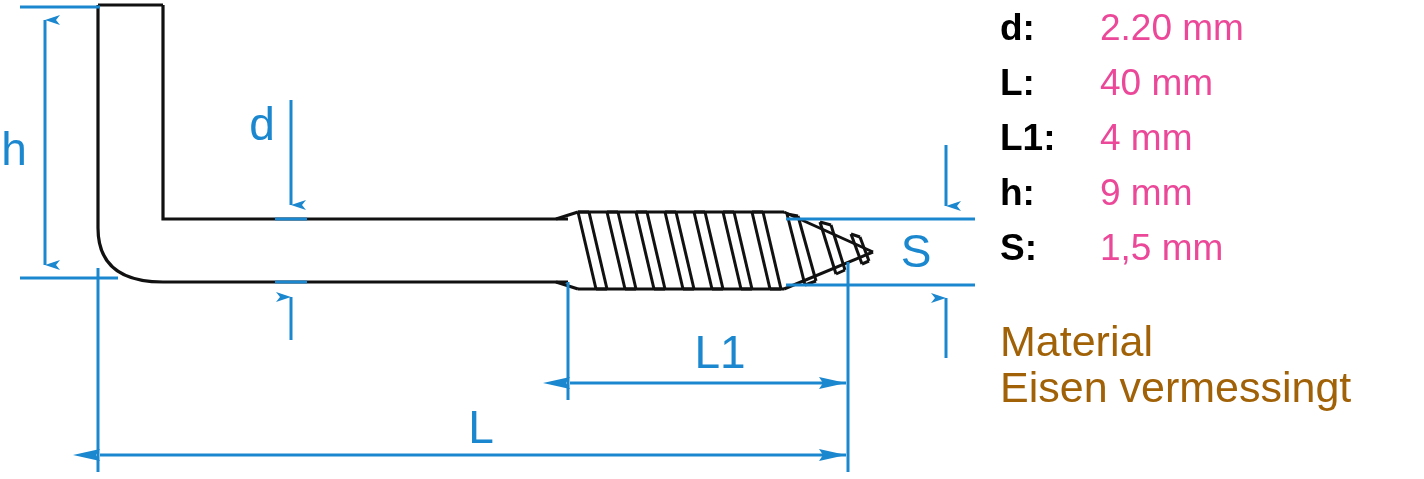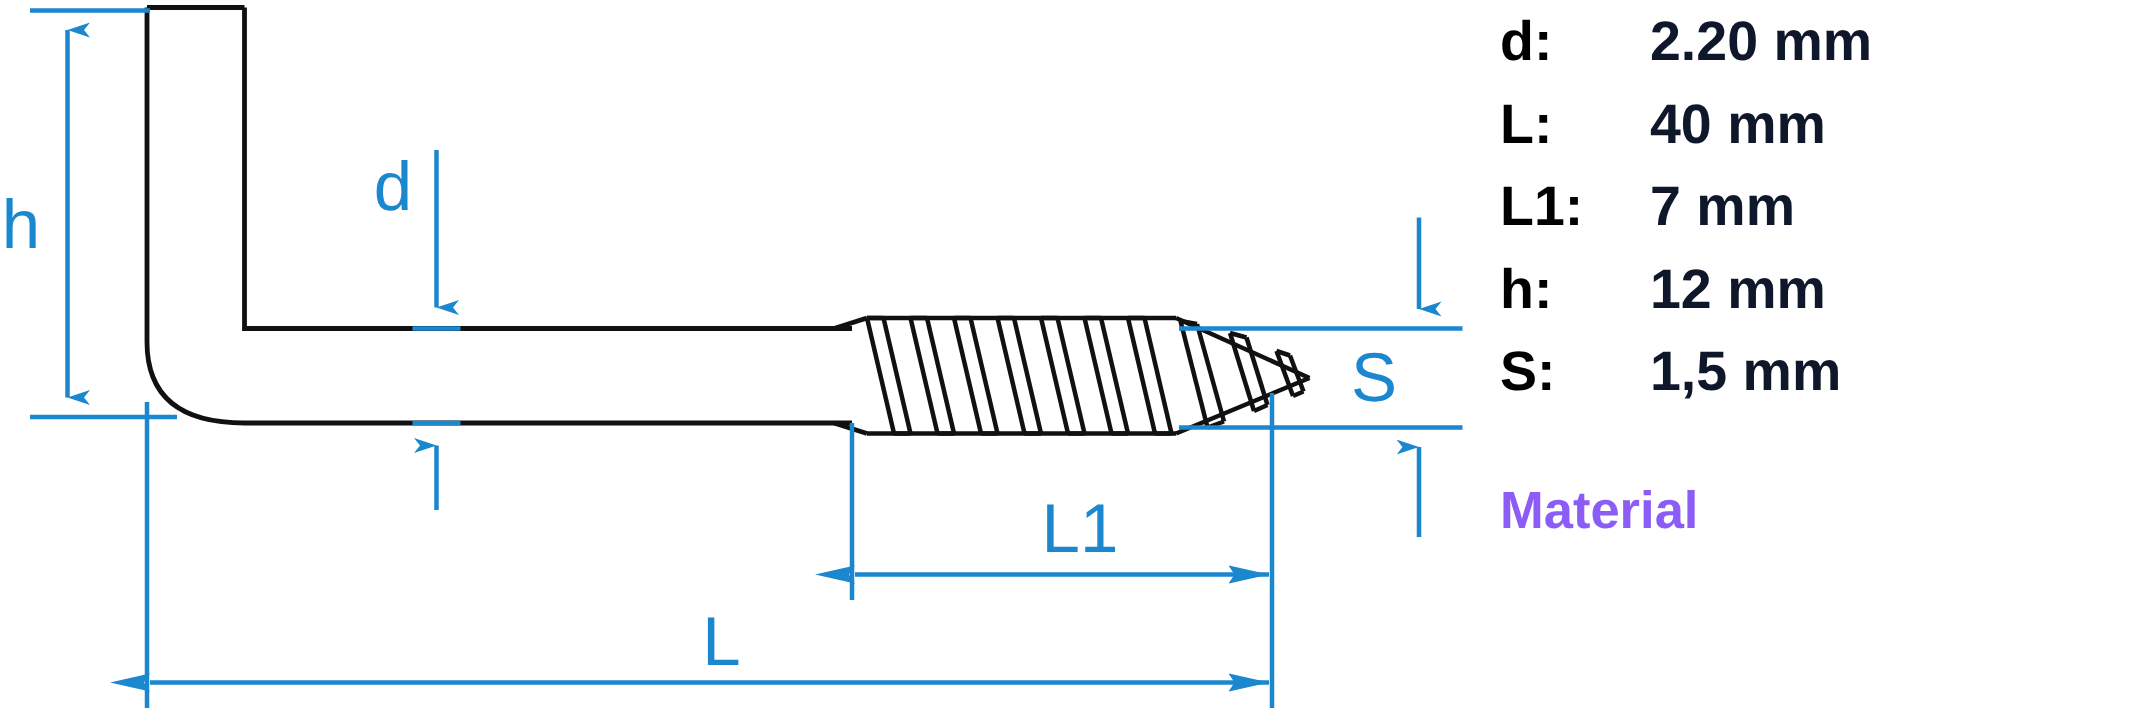--- a/index.html
+++ b/index.html
@@ -43,34 +43,34 @@
     font-size: 37px;
     font-weight: bold;
     color: #000000;
     letter-spacing: 0px;
   }
   .spec-val {
     position: absolute;
     left: 100px;
     top: 0;
     font-size: 37px;
-    font-weight: bold;
-    color: #0f172a;
+    font-weight: normal;
+    color: #ec4899;
     letter-spacing: 0px;
   }
   .material-block {
     position: absolute;
     left: 1000px;
     top: 318px;
     width: 424px;
   }
   .material-line {
-    font-size: 35px;
-    font-weight: bold;
-    color: #8b5cf6;
+    font-size: 43px;
+    font-weight: normal;
+    color: #a16207;
     line-height: 46px;
     white-space: nowrap;
   }
 </style>
 </head>
 <body>
 
 <div id="root">
 
   <svg id="drawing" viewBox="0 0 1424 479">
@@ -209,29 +209,30 @@
     <div class="spec-row" style="top:0px;">
       <span class="spec-key">d:</span>
       <span class="spec-val">2.20 mm</span>
     </div>
     <div class="spec-row" style="top:55px;">
       <span class="spec-key">L:</span>
       <span class="spec-val">40 mm</span>
     </div>
     <div class="spec-row" style="top:110px;">
       <span class="spec-key">L1:</span>
-      <span class="spec-val">7 mm</span>
+      <span class="spec-val">4 mm</span>
     </div>
     <div class="spec-row" style="top:165px;">
       <span class="spec-key">h:</span>
-      <span class="spec-val">12 mm</span>
+      <span class="spec-val">9 mm</span>
     </div>
     <div class="spec-row" style="top:220px;">
       <span class="spec-key">S:</span>
       <span class="spec-val">1,5 mm</span>
     </div>
   </div>
 
   <div class="material-block">
     <div class="material-line">Material</div>
+    <div class="material-line">Eisen vermessingt</div>
   </div>
 
 </div>
 
 </body></html>

